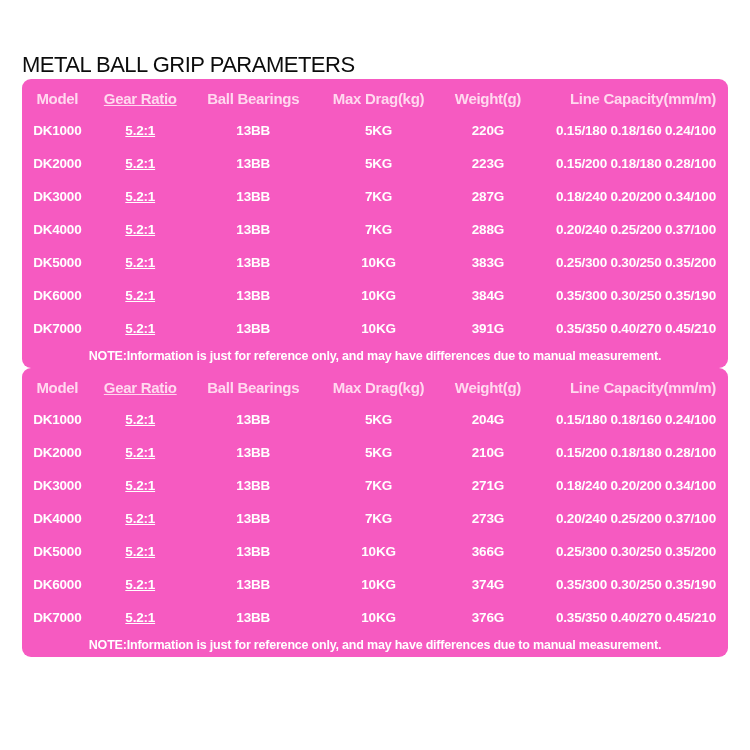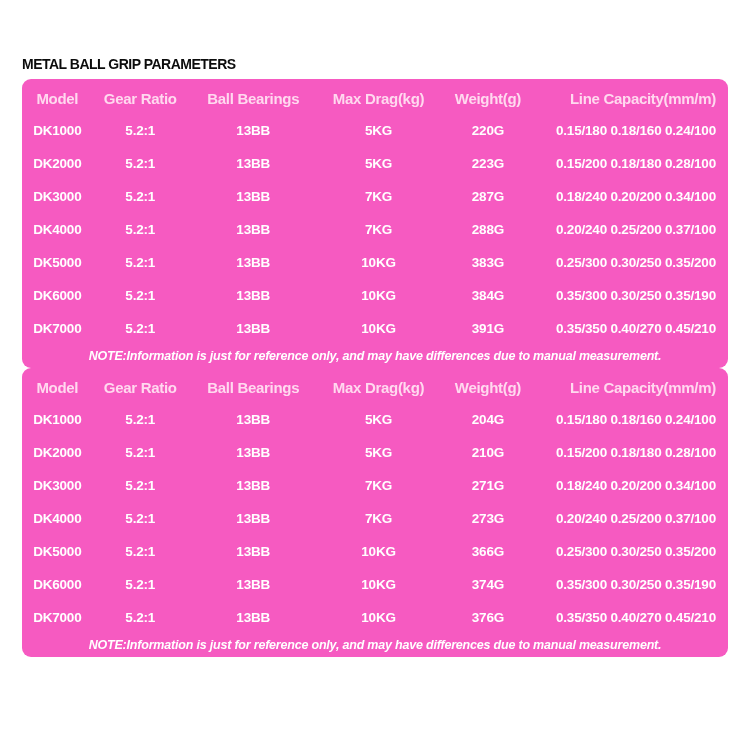--- a/index.html
+++ b/index.html
@@ -13,23 +13,23 @@
     height: 750px;
     background: var(--page-bg, #ffffff);
     overflow: hidden;
     font-family: "Liberation Sans", "DejaVu Sans", sans-serif;
   }
   .content {
     padding: 0 22px;
   }
   .spec-title {
     margin: 0 0 3px 0;
-    font-size: 14px;
+    font-size: 22px;
     line-height: 23px;
-    font-weight: 700;
+    font-weight: 400;
     letter-spacing: -0.5px;
     color: var(--title-text, #0c0c0c);
     text-transform: uppercase;
   }
   .section-metal .spec-title { padding-top: 53px; }
   .section-eva   .spec-title { padding-top: 30px; }
   .spec-table {
     background: var(--table-bg, #f65ac1);
     border-radius: 9px;
     padding-top: 3px;
@@ -55,32 +55,31 @@
     font-weight: 700;
     letter-spacing: -0.3px;
   }
   .tdata .cell {
     color: var(--row-text, #ffffff);
     font-size: 13.5px;
     font-weight: 700;
     letter-spacing: -0.2px;
   }
   .col-0 { width: 10%; }
-  .col-1 { width: 13.5%; }
+  .col-1 { width: 13.5%; text-decoration: underline; }
   .col-2 { width: 18.5%; }
   .col-3 { width: 17%; text-align: center; }
   .col-4 { width: 14%; }
   .col-5 { width: 27%; text-align: right; padding-right: 12px; }
   .note-text {
     color: var(--row-text, #ffffff);
     font-size: 12.5px;
     font-weight: 700;
     letter-spacing: -0.2px;
     white-space: nowrap;
-    font-style: italic;
   }
 </style>
 </head>
 <body>
 
 <div class="page" style="--page-bg: #ffffff; --table-bg: #f65ac1; --title-text: #0c0c0c; --header-text: #ffd9ef; --row-text: #ffffff;">
   <div class="content">
 
     <section class="spec-section section-metal">
       <h1 class="spec-title">METAL BALL GRIP PARAMETERS</h1>

